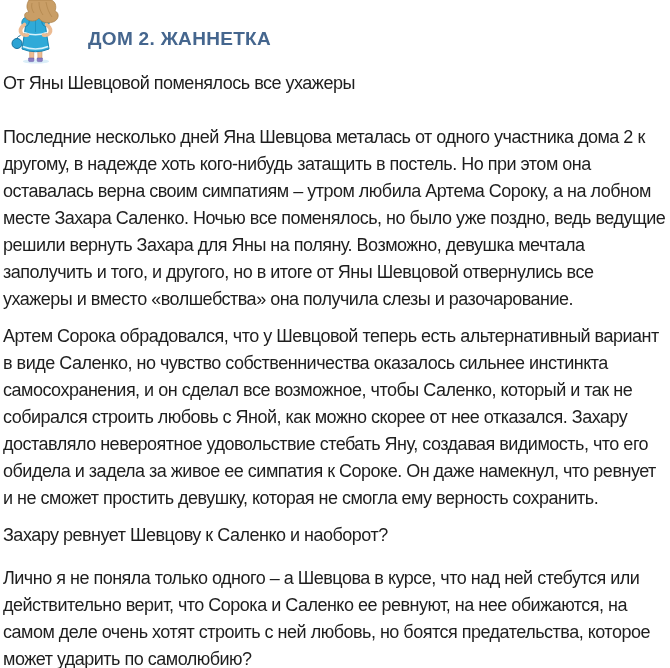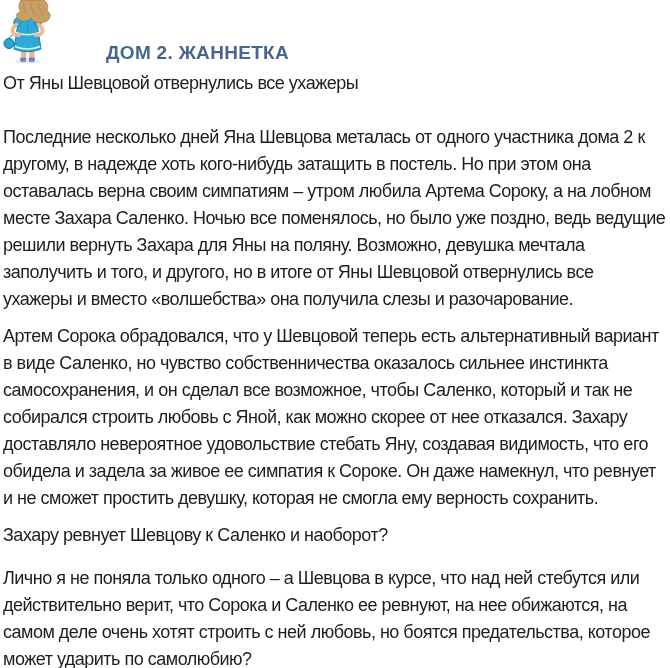--- a/index.html
+++ b/index.html
@@ -7,23 +7,23 @@
     padding: 0;
     width: 670px;
     height: 668px;
     overflow: hidden;
     background: #ffffff;
     font-family: "Liberation Sans", sans-serif;
   }
   .page { width: 670px; height: 668px; background: #ffffff; }
   .header {
     display: flex;
-    align-items: flex-end;
+    align-items: center;
+    padding-left: 8px;
     height: 64px;
-    gap: 26px;
   }
   .avatar {
     width: 54px;
     height: 64px;
     flex: none;
     cursor: pointer;
   }
   .community-name {
     display: inline-block;
     margin: 13px 0 0 26px;
@@ -87,21 +87,21 @@
         <circle cx="9" cy="43.5" r="5" fill="#2ba3d4" stroke="#156f9c" stroke-width="1"></circle>
 
         <path d="M21 0 C18 5 18.5 9 21 12 C17 12 15.5 15 17.5 18 C21 22 28 22 31 18 C33 22 39 24 45 22 C51 20 52 13 47 11 C49 6 47 1 43 0 Z" fill="#c99e66" stroke="#a87d45" stroke-width="0.7"></path>
         <path d="M24 3 C23 7 24 10 26 13 M31 2 C31 7 32 11 35 15 M38 2 C39 8 41 13 44 17" fill="none" stroke="#a87d45" stroke-width="0.7" opacity="0.8"></path>
       </svg>
     </div>
     <a class="community-name" href="#">ДОМ 2. ЖАННЕТКА</a>
   </div>
 
   <div class="content">
-    <div class="headline">От Яны Шевцовой отвернулись все ухажеры</div>
+    <div class="headline">От Яны Шевцовой поменялось все ухажеры</div>
 
     <p class="para">Последние несколько дней Яна Шевцова металась от одного участника дома 2 к
 другому, в надежде хоть кого-нибудь затащить в постель. Но при этом она
 оставалась верна своим симпатиям – утром любила Артема Сороку, а на лобном
 месте Захара Саленко. Ночью все поменялось, но было уже поздно, ведь ведущие
 решили вернуть Захара для Яны на поляну. Возможно, девушка мечтала
 заполучить и того, и другого, но в итоге от Яны Шевцовой отвернулись все
 ухажеры и вместо «волшебства» она получила слезы и разочарование.</p>
 
     <p class="para">Артем Сорока обрадовался, что у Шевцовой теперь есть альтернативный вариант

